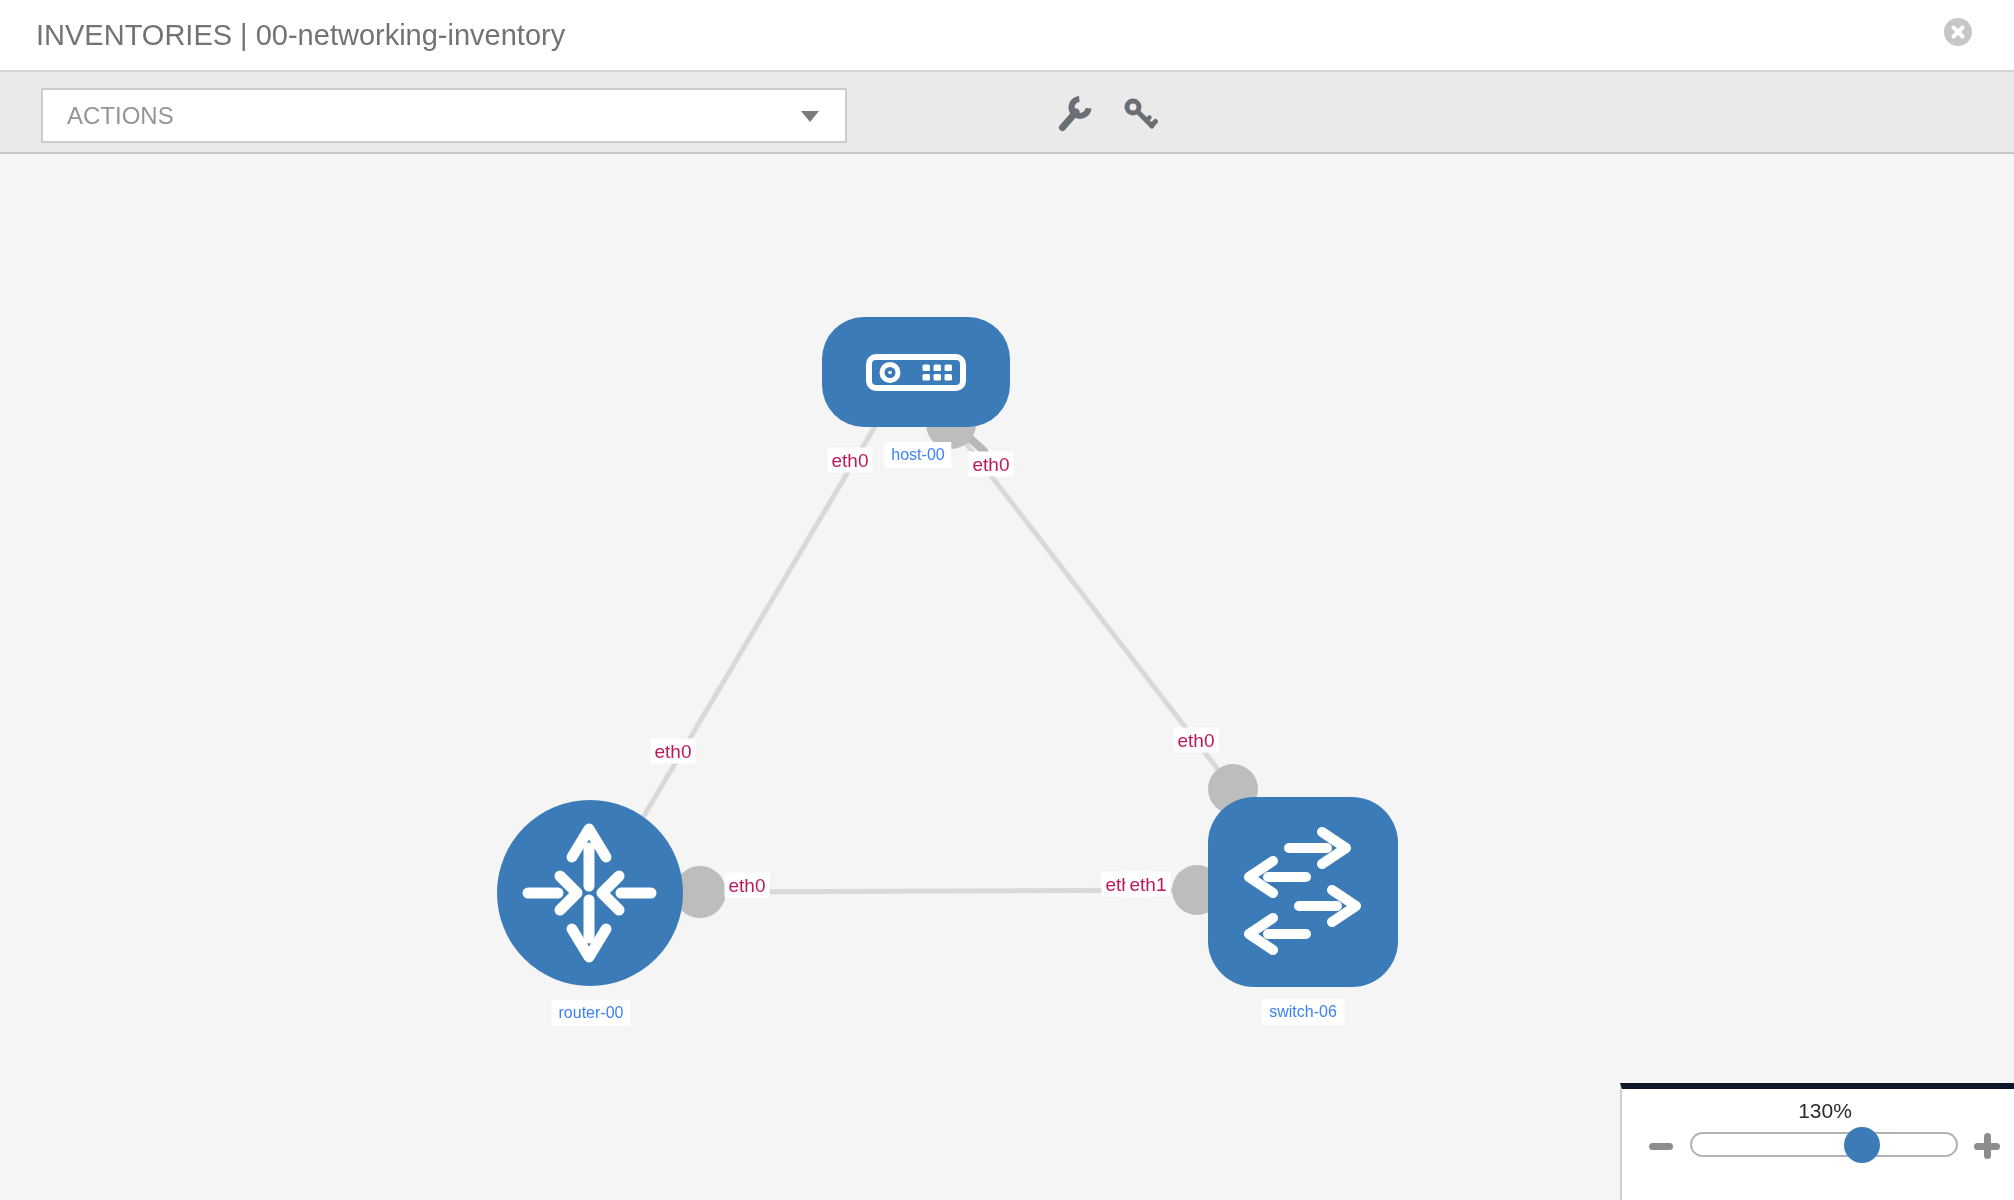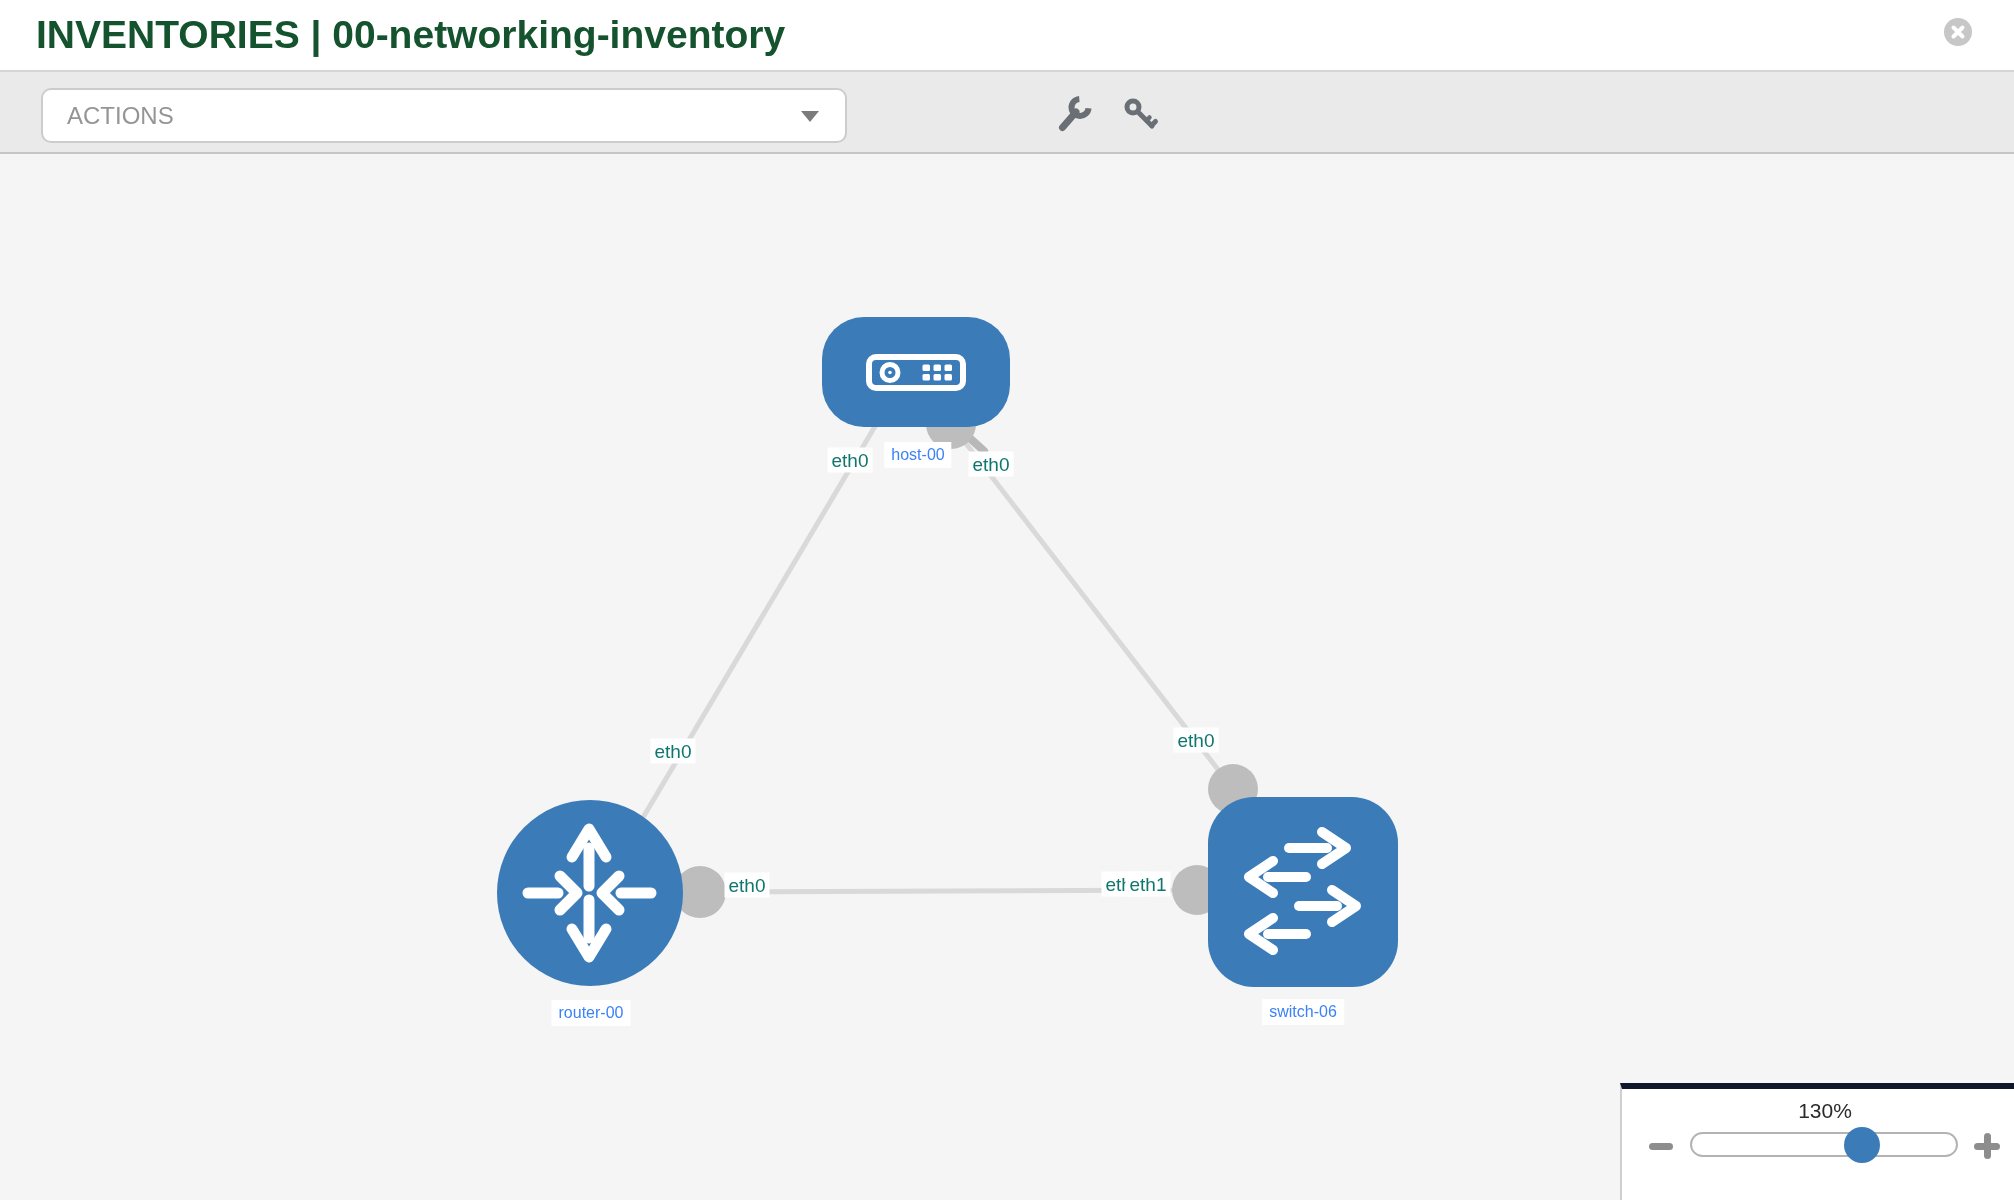--- a/index.html
+++ b/index.html
@@ -3,29 +3,29 @@
 <meta charset="utf-8">
 <style>
   html,body { margin:0; padding:0; background:#fff; }
   .screen { position:relative; width:2014px; height:1200px; overflow:hidden;
             font-family:"Liberation Sans", sans-serif; background:#f5f5f5; }
 
   
   .header { position:absolute; left:0; top:0; width:100%; height:70px;
             background:#ffffff; border-bottom:2px solid #d5d5d5; }
   .page-title { position:absolute; left:36px; top:0; line-height:70px;
-                font-size:39px; font-weight:bold; color:#14532d; white-space:nowrap; }
+                font-size:29px; font-weight:normal; color:#737373; white-space:nowrap; }
   .close-btn { position:absolute; right:42px; top:18px; width:28px; height:28px;
                border-radius:50%; background:#c7c7c7; cursor:pointer; }
 
   
   .toolbar { position:absolute; left:0; top:72px; width:100%; height:80px;
              background:#eaeaea; border-bottom:2px solid #c6c6c6; }
   .dropdown { position:absolute; top:16px; height:55px; background:#fff;
-              border:2px solid #cccccc; border-radius:10px; box-sizing:border-box;
+              border:2px solid #cccccc; border-radius:1px; box-sizing:border-box;
               cursor:pointer; }
   .dropdown-actions { left:41px;  width:806px; }
   .dropdown-search  { left:1185px; width:807px; }
   .dropdown .dd-label { position:absolute; left:24px; top:50%;
                         transform:translateY(-50%); font-size:24px; color:#959595; }
   .caret { position:absolute; right:26px; top:50%; margin-top:-5px; width:0; height:0;
            border-left:9px solid transparent; border-right:9px solid transparent;
            border-top:11px solid #7b7b7b; }
   .icon-btn { position:absolute; top:22px; width:40px; height:40px; cursor:pointer; }
   .icon-wrench { left:1054px; }
@@ -33,21 +33,21 @@
 
   
   .canvas { position:absolute; left:0; top:154px; width:2014px; height:1046px;
             background:#f5f5f5; }
   .canvas svg.topo { position:absolute; left:0; top:0; }
 
   .node-label { position:absolute; transform:translate(-50%,-50%); background:#ffffff;
                 color:#3b82f6; font-size:16px; line-height:1; padding:5px 7px;
                 white-space:nowrap; cursor:pointer; }
   .eth-label  { position:absolute; transform:translate(-50%,-50%); background:#ffffff;
-                color:#0f766e; font-size:19px; line-height:1; padding:3px 4px;
+                color:#be185d; font-size:19px; line-height:1; padding:3px 4px;
                 white-space:nowrap; }
 
   
   .zoom-panel { position:absolute; left:1620px; top:929px; width:392px; height:115px;
                 background:#ffffff; border-left:2px solid #cfcfcf;
                 border-top:6px solid #0f172a; }
   .zoom-level { position:absolute; left:133px; top:10px; width:140px;
                 text-align:center; font-size:21px; color:#2b2b2b; }
   .zoom-minus { position:absolute; left:22px; top:44px; width:34px; height:26px;
                 cursor:pointer; }

